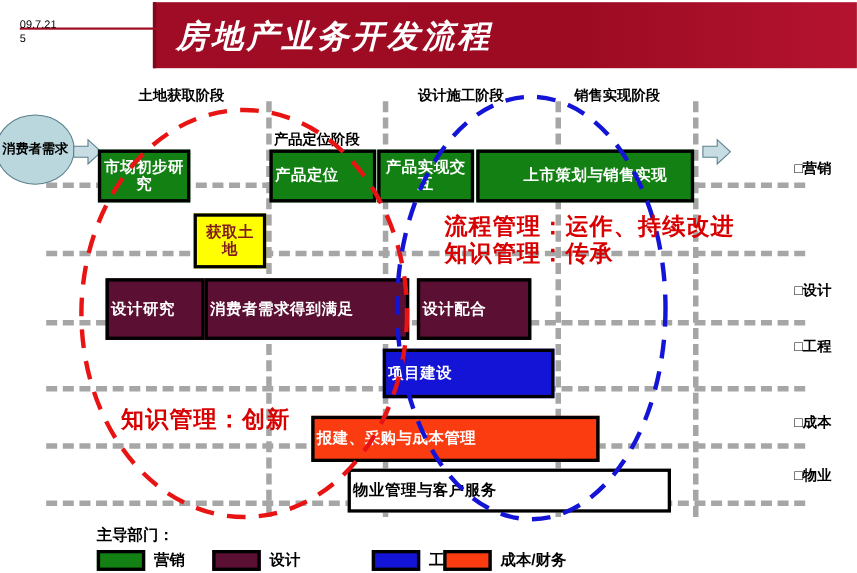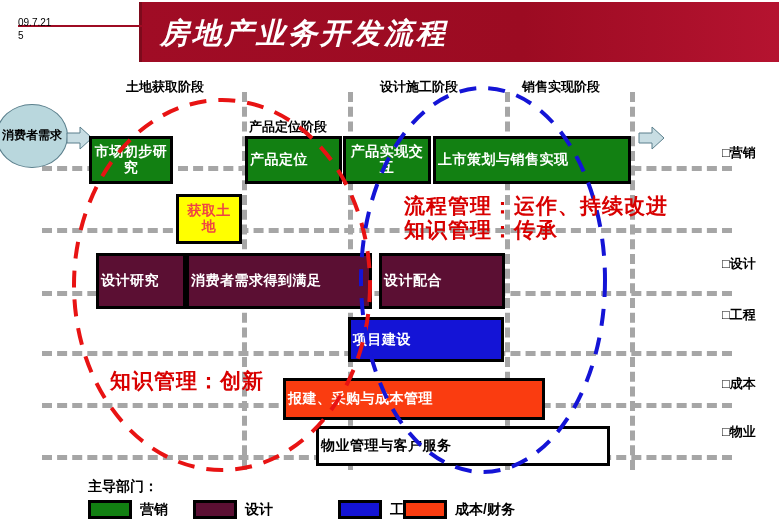--- a/index.html
+++ b/index.html
@@ -63,21 +63,21 @@
     text-align:center;
     font-weight:bold;
     line-height:1.12;
     color:#ffffff;
     font-size:14px;
     letter-spacing:0.5px;
     margin-top:20px;
   }
   .box .txt{display:block;padding:0 2px;}
   .green{background:#128012;}
-  .yellow{background:#ffff00;color:#ef4444;}
+  .yellow{background:#ffff00;color:#7f1d1d;}
   .maroon{background:#5b0f33;}
   .blue{background:#1414d6;}
   .orange{background:#fa3c10;}
   .white{background:#ffffff;color:#000;}
 
   
   .ell{
     position:absolute;border:1px solid #5a7f8c;border-radius:50%;
     background:#b9d7dd;
     display:flex;align-items:center;justify-content:center;text-align:center;
@@ -154,35 +154,35 @@
 
   <div class="box green" style="left:89px;top:116px;width:84px;height:48px;">
     <span class="txt">市场初步研究</span>
   </div>
   <div class="box green" style="left:245px;top:116px;width:97px;height:48px;">
     <span class="txt">产品定位</span>
   </div>
   <div class="box green" style="left:343px;top:116px;width:88px;height:48px;">
     <span class="txt">产品实现交互</span>
   </div>
-  <div class="box green" style="left:433px;top:116px;width:198px;height:48px;">
+  <div class="box green" style="left:433px;top:116px;width:198px;height:48px;padding-left:38px;">
     <span class="txt">上市策划与销售实现</span>
   </div>
 
   <div class="box yellow" style="left:176px;top:174px;width:66px;height:50px;">
     <span class="txt">获取土地</span>
   </div>
 
   <div class="box maroon" style="left:96px;top:233px;width:90px;height:56px;">
     <span class="txt">设计研究</span>
   </div>
   <div class="box maroon" style="left:186px;top:233px;width:186px;height:56px;">
     <span class="txt">消费者需求得到满足</span>
   </div>
-  <div class="box maroon" style="left:379px;top:233px;width:126px;height:56px;">
+  <div class="box maroon" style="left:379px;top:233px;width:104px;height:56px;">
     <span class="txt">设计配合</span>
   </div>
 
   <div class="box blue" style="left:348px;top:297px;width:156px;height:45px;">
     <span class="txt">项目建设</span>
   </div>
 
   <div class="box orange" style="left:283px;top:358px;width:262px;height:42px;">
     <span class="txt">报建、采购与成本管理</span>
   </div>

